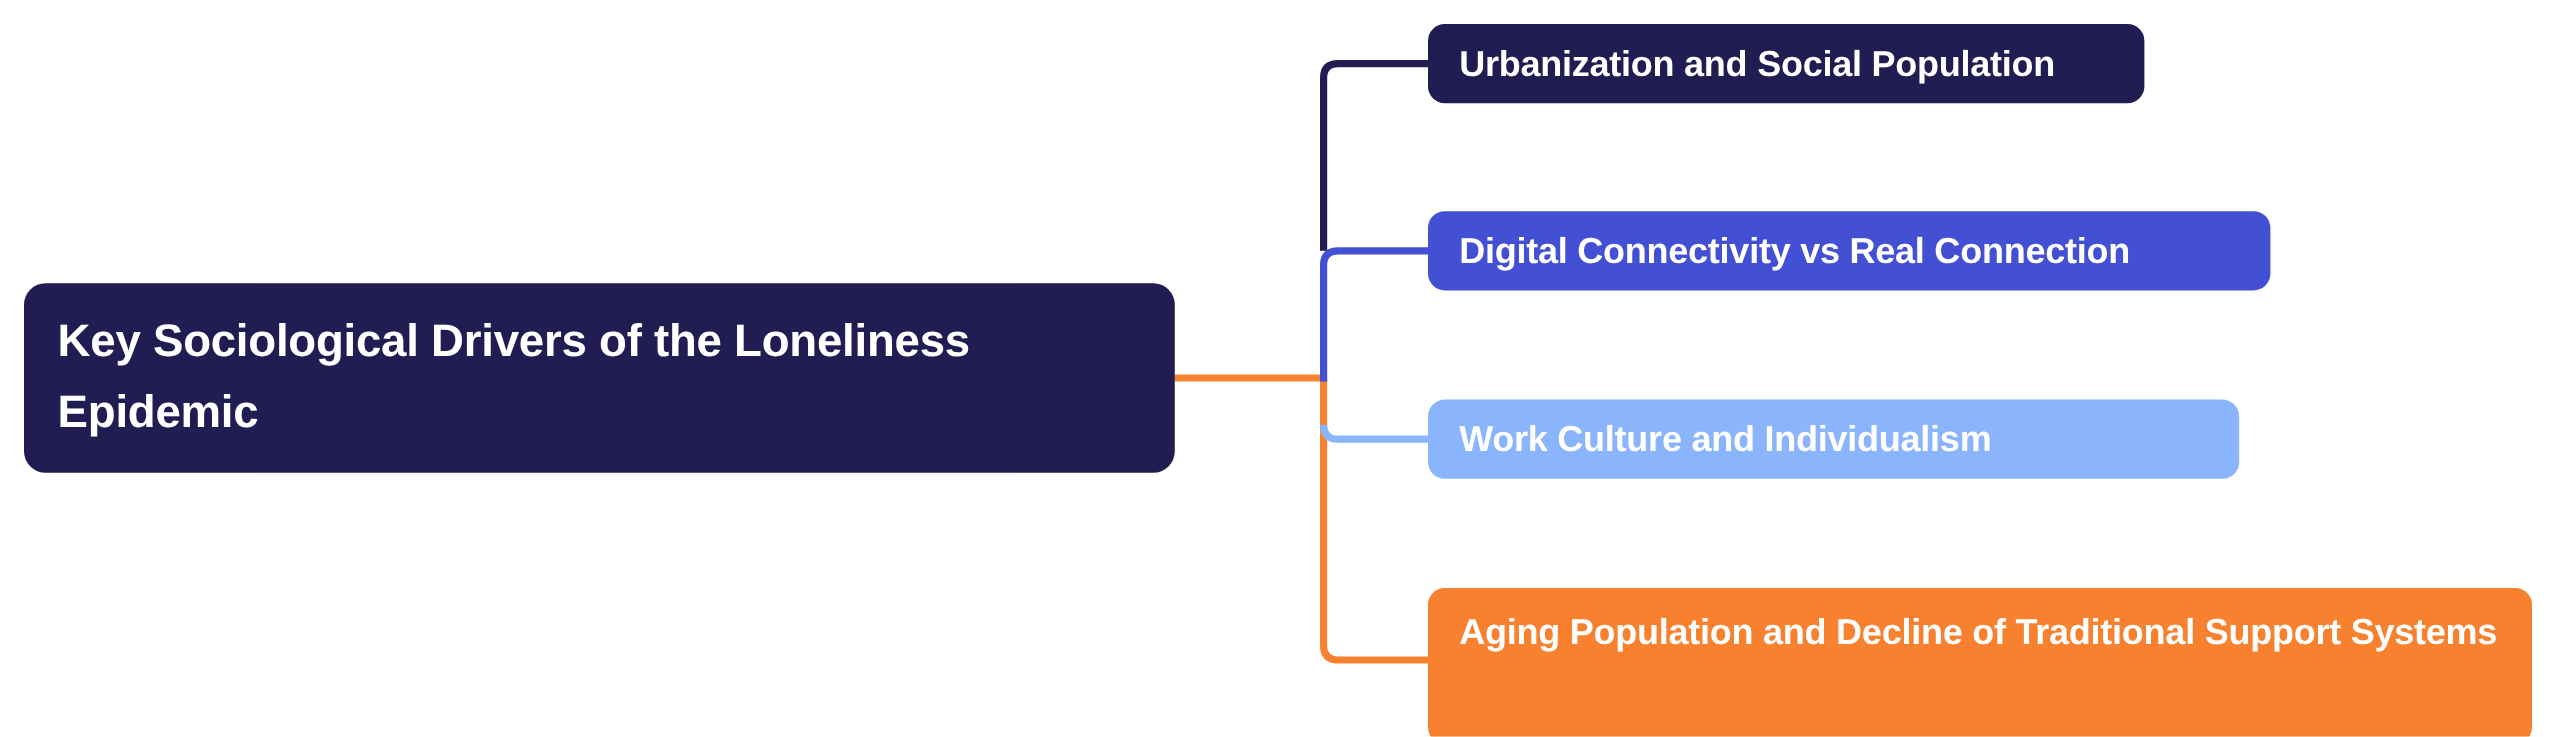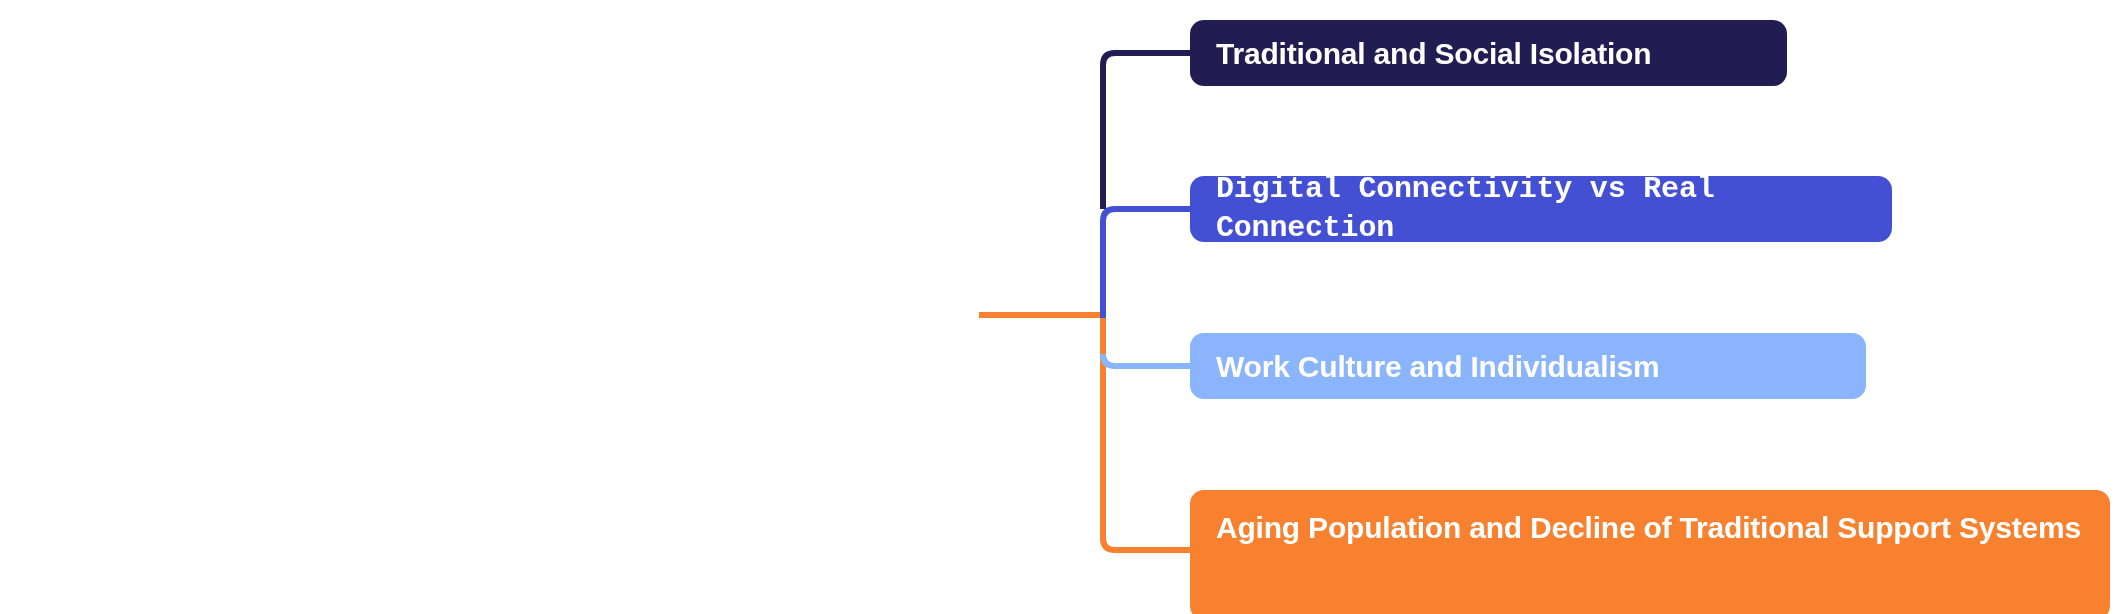--- a/index.html
+++ b/index.html
@@ -69,21 +69,20 @@
   
   #node-branch-1 {
     left: 1190px;
     top: 176px;
     width: 702px;
     height: 66px;
     background: #4450d4;
     padding: 0 26px;
     font-size: 30px;
     line-height: 1.3;
-    font-family: Liberation Mono, monospace;
   }
 
   
   #node-branch-2 {
     left: 1190px;
     top: 333px;
     width: 676px;
     height: 66px;
     background: #8ab4fb;
     padding: 0 26px;
@@ -116,23 +115,26 @@
 
     <path d="M 1103 315 L 1103 538 Q 1103 550 1115 550 L 1190 550" fill="none" stroke="#f7812e" stroke-width="6" stroke-linejoin="round"></path>
 
     <path d="M 1103 318 L 1103 221 Q 1103 209 1115 209 L 1190 209" fill="none" stroke="#4450d4" stroke-width="6" stroke-linejoin="round"></path>
 
     <path d="M 1103 209 L 1103 65 Q 1103 53 1115 53 L 1190 53" fill="none" stroke="#211c52" stroke-width="6" stroke-linejoin="round"></path>
 
     <path d="M 1103 354 Q 1103 366 1115 366 L 1190 366" fill="none" stroke="#8ab4fb" stroke-width="6" stroke-linejoin="round"></path>
   </svg>
 
+  <div class="node" id="node-root">
+    <span class="label">Key Sociological Drivers of the Loneliness Epidemic</span>
+  </div>
 
   <div class="node" id="node-branch-0">
-    <span class="label">Traditional and Social Isolation</span>
+    <span class="label">Urbanization and Social Population</span>
   </div>
 
   <div class="node" id="node-branch-1">
     <span class="label">Digital Connectivity vs Real Connection</span>
   </div>
 
   <div class="node" id="node-branch-2">
     <span class="label">Work Culture and Individualism</span>
   </div>
 

